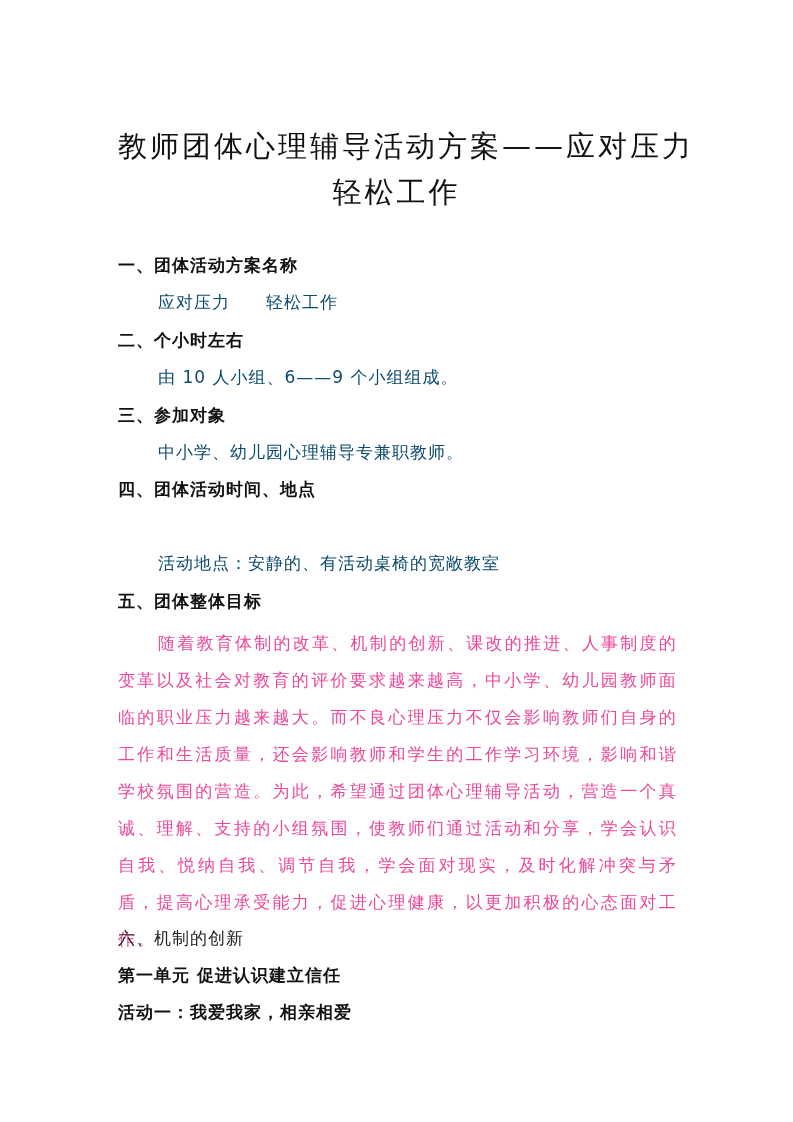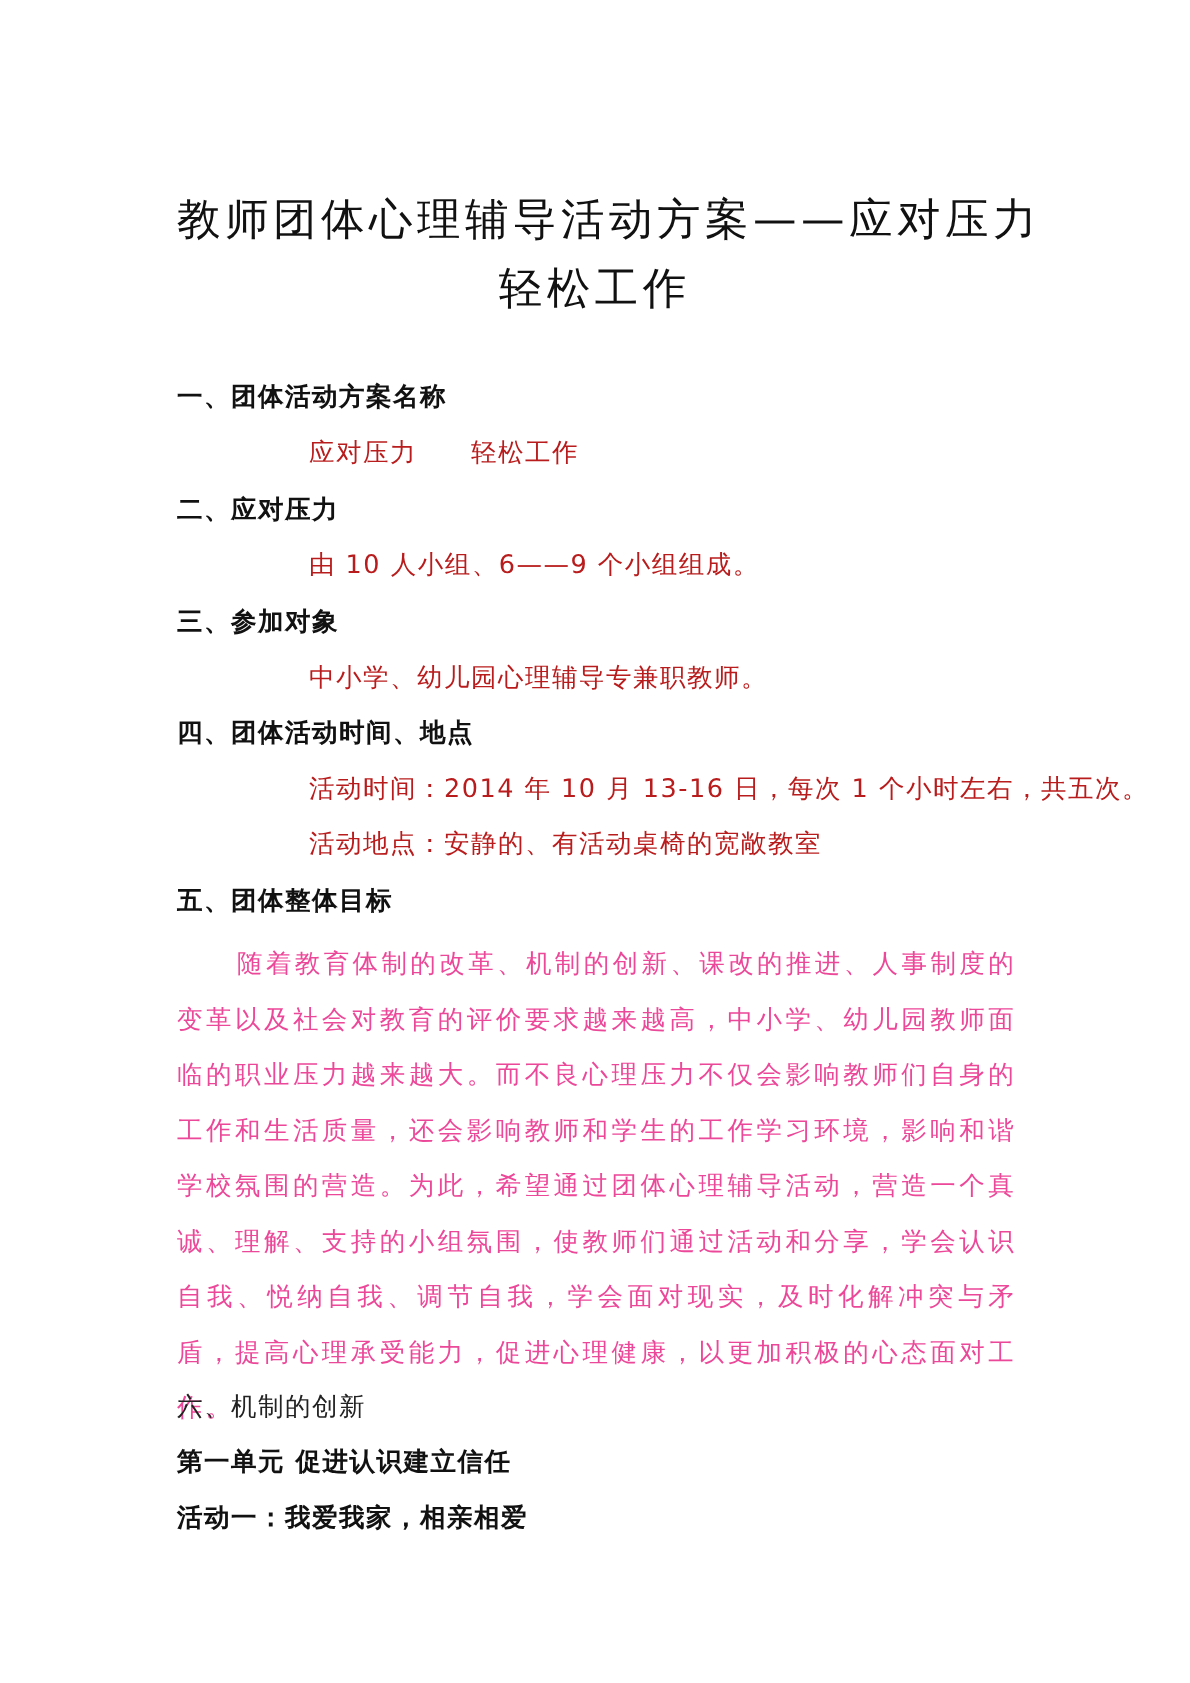--- a/index.html
+++ b/index.html
@@ -44,22 +44,21 @@
       white-space: nowrap;
       letter-spacing: 1px;
     }
     .heading {
       font-weight: bold;
       color: #111;
       text-align: right;
     }
     .sub {
       left: 158px;
-      color: #b91c1c;
-      margin-left: 48px;
+      color: #0c4a6e;
     }
     .para {
       position: absolute;
       left: 118px;
       width: 560px;
       font-size: 17px;
       line-height: 37px;
       letter-spacing: 2.2px;
       text-indent: 40px;
       text-align: justify;
@@ -74,28 +73,27 @@
 <div class="page">
 
   <div class="title">
     <div>教师团体心理辅导活动方案——应对压力</div>
     <div>轻松工作</div>
   </div>
 
   <div class="line heading" style="top:254px;">一、团体活动方案名称</div>
   <div class="line sub" style="top:291px;">应对压力　　轻松工作</div>
 
-  <div class="line heading" style="top:329px;">二、应对压力</div>
+  <div class="line heading" style="top:329px;">二、个小时左右</div>
   <div class="line sub" style="top:366px;">由 10 人小组、6——9 个小组组成。</div>
 
   <div class="line heading" style="top:404px;">三、参加对象</div>
   <div class="line sub" style="top:441px;">中小学、幼儿园心理辅导专兼职教师。</div>
 
   <div class="line heading" style="top:478px;">四、团体活动时间、地点</div>
-  <div class="line sub" style="top:515px;">活动时间：2014 年 10 月 13-16 日，每次 1 个小时左右，共五次。</div>
   <div class="line sub" style="top:552px;">活动地点：安静的、有活动桌椅的宽敞教室</div>
 
   <div class="line heading" style="top:590px;">五、团体整体目标</div>
   <div class="para">随着教育体制的改革、机制的创新、课改的推进、人事制度的变革以及社会对教育的评价要求越来越高，中小学、幼儿园教师面临的职业压力越来越大。而不良心理压力不仅会影响教师们自身的工作和生活质量，还会影响教师和学生的工作学习环境，影响和谐学校氛围的营造。为此，希望通过团体心理辅导活动，营造一个真诚、理解、支持的小组氛围，使教师们通过活动和分享，学会认识自我、悦纳自我、调节自我，学会面对现实，及时化解冲突与矛盾，提高心理承受能力，促进心理健康，以更加积极的心态面对工作。</div>
 
   <div class="line heading plain" style="top:927px;">六、机制的创新</div>
   <div class="line heading" style="top:964px;">第一单元 促进认识建立信任</div>
   <div class="line heading" style="top:1001px;">活动一：我爱我家，相亲相爱</div>
 
 </div>

